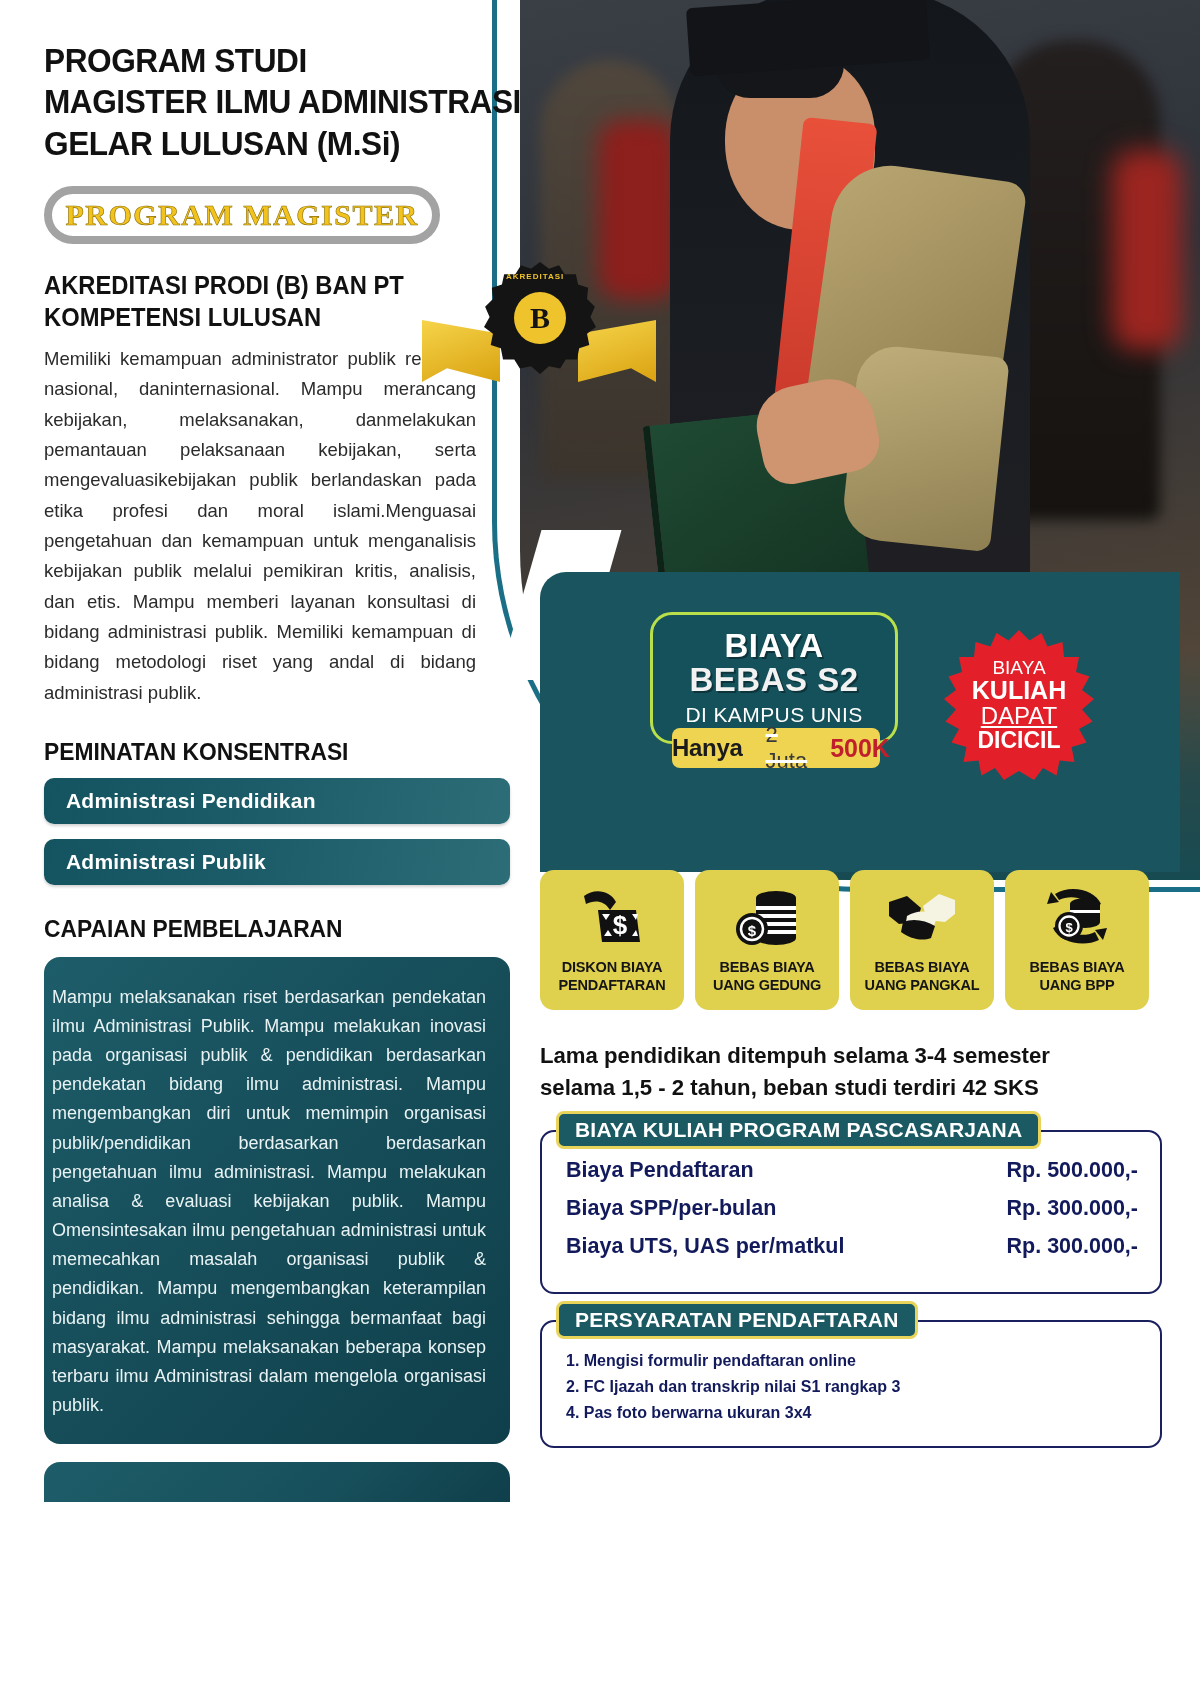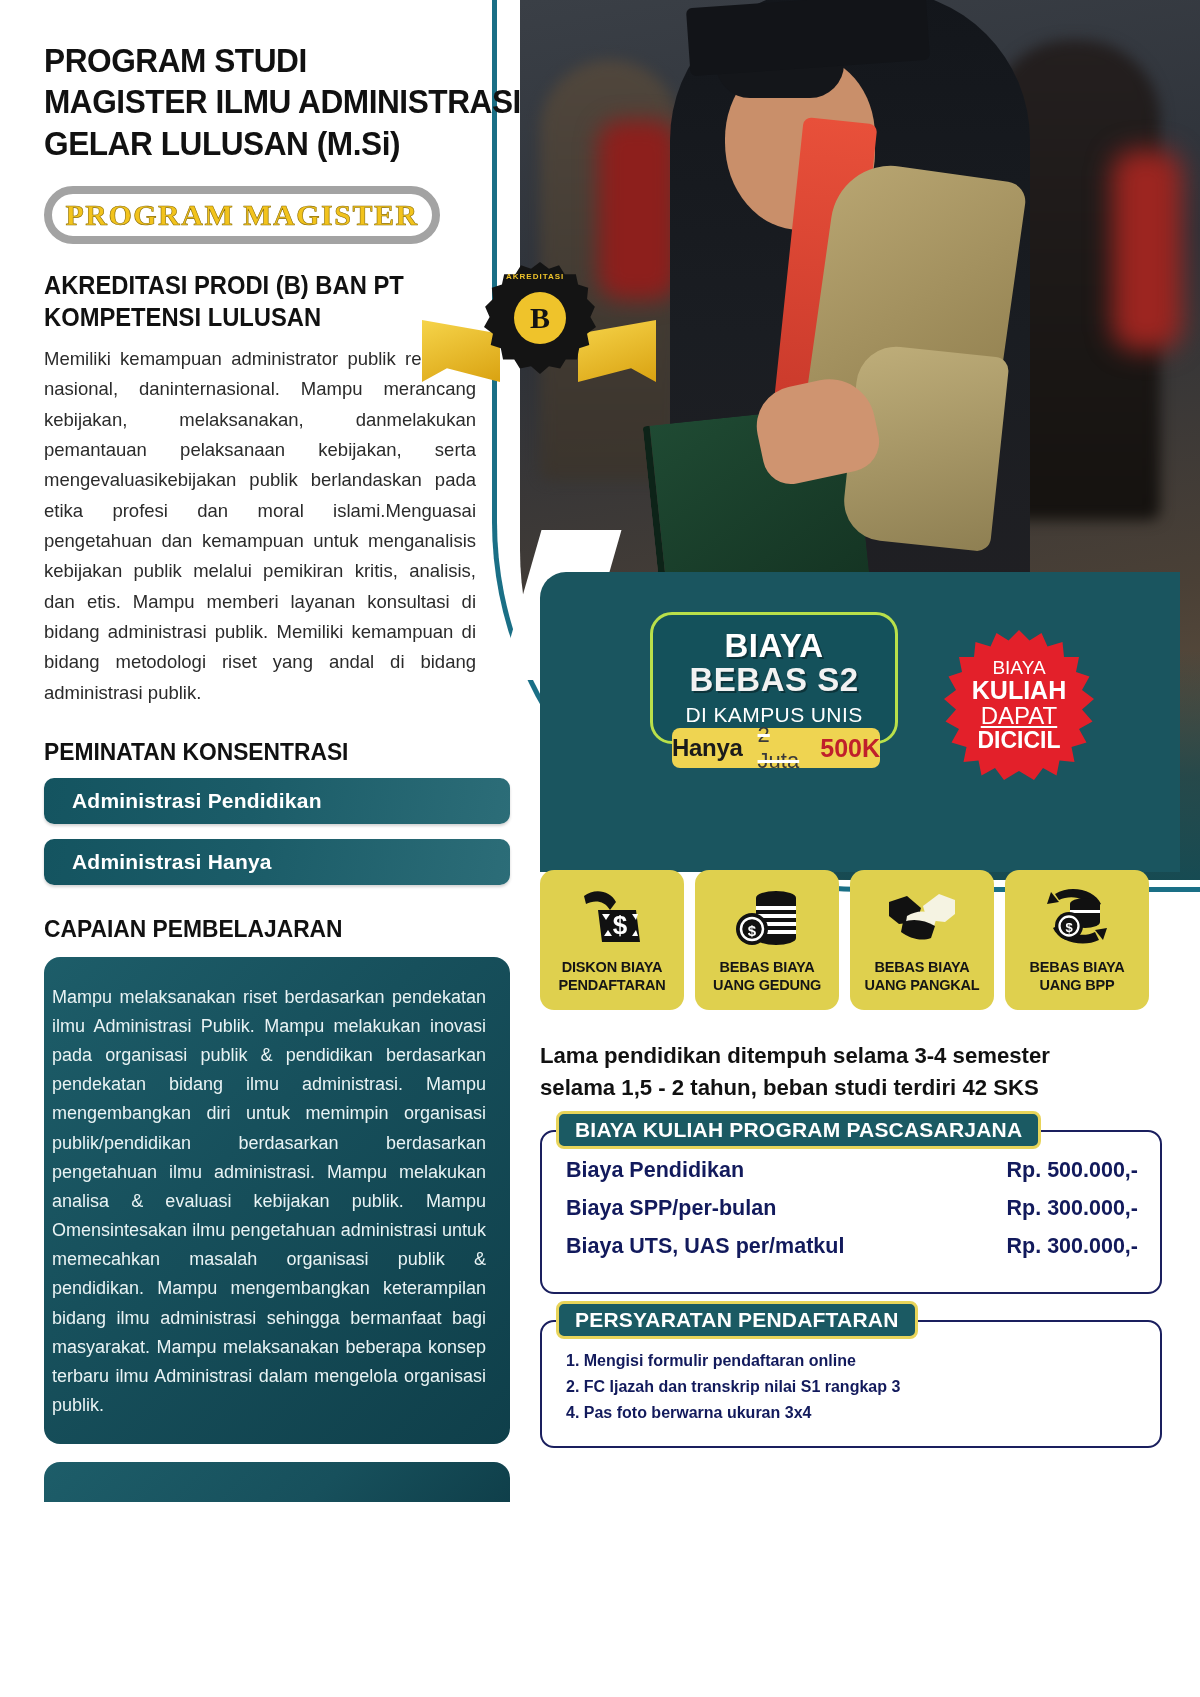--- a/index.html
+++ b/index.html
@@ -30,21 +30,21 @@
 
   .body-para { margin-top: 11px; width: 432px; font-size: 18.5px; line-height: 1.64;
                color: #2b2b2b; text-align: justify; text-justify: inter-word; }
 
   .sec-title { margin-top: 30px; font-weight: 700; font-size: 24px; letter-spacing: 0px; color: #111;
                transform: scaleX(0.95); transform-origin: left center; }
 
   .konsentrasi-list { margin-top: 12px; }
   .konsentrasi-item { width: 466px; height: 46px; border-radius: 10px;
      background: linear-gradient(100deg, #145460 0%, #1b5c68 45%, #2c6d78 100%);
-     display: flex; align-items: center; padding-left: 28px; margin-bottom: 15px;
+     display: flex; align-items: center; padding-left: 22px; margin-bottom: 15px;
      box-shadow: 0 2px 3px rgba(0,0,0,.18); }
   .konsentrasi-item span { color: #fff; font-weight: 700; font-size: 21px; letter-spacing: .2px; }
 
   .capaian-box { margin-top: 14px; width: 466px; border-radius: 16px;
      background: linear-gradient(135deg, #1d5d69 0%, #17505c 40%, #0f3f4a 100%);
      padding: 26px 24px 24px 8px; }
   .capaian-box p { color: #e9f3f4; font-size: 18px; line-height: 1.62; text-align: justify;
                    text-justify: inter-word; }
 
   .bottom-stub { margin-top: 18px; width: 466px; height: 40px; border-radius: 16px 16px 0 0;
@@ -106,21 +106,21 @@
      background: #14515b; border: 3px solid #b9e04a; border-radius: 22px;
      display: flex; flex-direction: column; align-items: center; justify-content: center; }
   .biaya-l1 { font-weight: 700; font-size: 33px; color: #fff; letter-spacing: .5px; line-height: 1;
               text-shadow: 2px 2px 0 rgba(0,0,0,.35); }
   .biaya-l2 { font-weight: 700; font-size: 33px; color: #f2f2f2; letter-spacing: .5px;
               line-height: 1.12; text-shadow: 2px 2px 0 rgba(0,0,0,.35); }
   .biaya-l3 { font-size: 21px; color: #fff; letter-spacing: .4px; margin-top: 5px; }
 
   .hanya-tag { position: absolute; left: 672px; top: 728px; width: 208px; height: 40px;
      background: #EFD451; border-radius: 8px; display: flex; align-items: center;
-     justify-content: space-between; gap: 15px; }
+     justify-content: space-between; gap: 23px; }
   .hanya-tag .knob { position: absolute; left: 140px; top: -15px; width: 52px; height: 30px;
      background: #EFD451; border-radius: 26px 26px 0 0; z-index: -1; }
   .hanya-word { font-weight: 700; font-size: 24px; color: #1b1b1b; letter-spacing: -0.3px; }
   .hanya-old { font-size: 22px; color: #3a3a3a; text-decoration: line-through;
                text-decoration-color: #fff; text-decoration-thickness: 2.5px; }
   .hanya-new { font-weight: 700; font-size: 25px; color: #C0202B; }
 
   
   .starburst { position: absolute; left: 944px; top: 630px; width: 150px; height: 150px;
      background: #E3202A; display: flex; flex-direction: column; align-items: center;
@@ -222,21 +222,21 @@
 
     <p class="body-para">Memiliki kemampuan administrator publik regional, nasional, daninternasional. Mampu merancang kebijakan, melaksanakan, danmelakukan pemantauan pelaksanaan kebijakan, serta mengevaluasikebijakan publik berlandaskan pada etika profesi dan moral islami.Menguasai pengetahuan dan kemampuan untuk menganalisis kebijakan publik melalui pemikiran kritis, analisis, dan etis. Mampu memberi layanan konsultasi di bidang administrasi publik. Memiliki kemampuan di bidang metodologi riset yang andal di bidang administrasi publik.</p>
 
     <div class="sec-title">PEMINATAN KONSENTRASI</div>
 
     <div class="konsentrasi-list">
       <div class="konsentrasi-item">
         <span>Administrasi Pendidikan</span>
       </div>
       <div class="konsentrasi-item">
-        <span>Administrasi Hanya</span>
+        <span>Administrasi Publik</span>
       </div>
     </div>
 
     <div class="sec-title">CAPAIAN PEMBELAJARAN</div>
 
     <div class="capaian-box">
       <p>Mampu melaksanakan riset berdasarkan pendekatan ilmu Administrasi Publik. Mampu melakukan inovasi pada organisasi publik &amp; pendidikan berdasarkan pendekatan bidang ilmu administrasi. Mampu mengembangkan diri untuk memimpin organisasi publik/pendidikan berdasarkan berdasarkan pengetahuan ilmu administrasi. Mampu melakukan analisa &amp; evaluasi kebijakan publik. Mampu Omensintesakan ilmu pengetahuan administrasi untuk memecahkan masalah organisasi publik &amp; pendidikan. Mampu mengembangkan keterampilan bidang ilmu administrasi sehingga bermanfaat bagi masyarakat. Mampu melaksanakan beberapa konsep terbaru ilmu Administrasi dalam mengelola organisasi publik.</p>
     </div>
 
     <div class="bottom-stub"></div>
@@ -360,21 +360,21 @@
       <div>Lama pendidikan ditempuh selama 3-4 semester</div>
       <div>selama 1,5 - 2 tahun, beban studi terdiri 42 SKS</div>
     </div>
 
     <div class="panel">
       <div class="panel-head">
         <span>BIAYA KULIAH PROGRAM PASCASARJANA</span>
       </div>
       <div class="panel-body">
         <div class="fee-row">
-          <span class="fee-label">Biaya Pendidikan</span>
+          <span class="fee-label">Biaya Pendaftaran</span>
           <span class="fee-value">Rp. 500.000,-</span>
         </div>
         <div class="fee-row">
           <span class="fee-label">Biaya SPP/per-bulan</span>
           <span class="fee-value">Rp. 300.000,-</span>
         </div>
         <div class="fee-row">
           <span class="fee-label">Biaya UTS, UAS per/matkul</span>
           <span class="fee-value">Rp. 300.000,-</span>
         </div>

